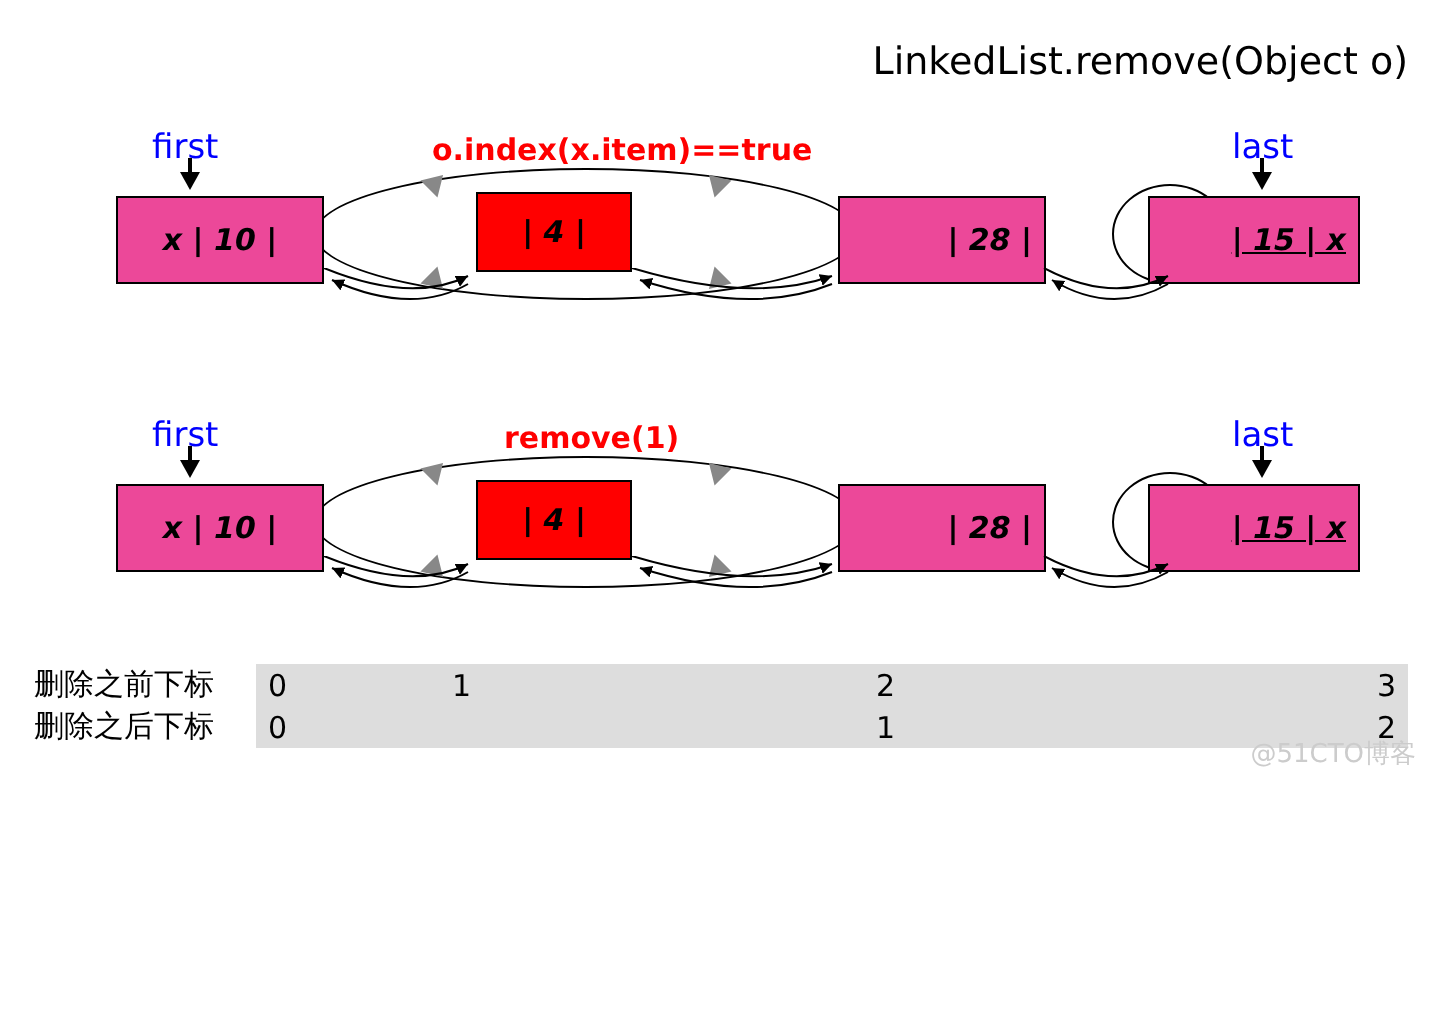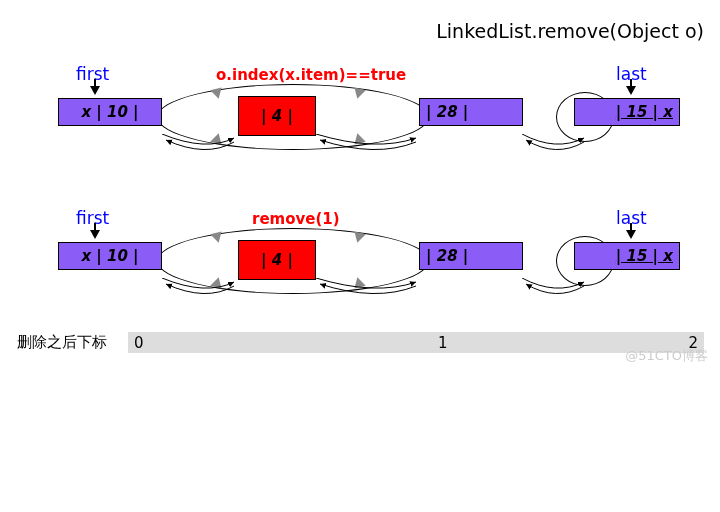--- a/index.html
+++ b/index.html
@@ -69,37 +69,37 @@
     left: 540px;
     top: -6px;
     width: 56px;
     height: 48px;
     background: transparent;
   }
   .node {
     position: absolute;
     top: 0;
     border: 1px solid #000;
-    background: #8b5cf6;
-    height: 28px;
+    background: #ec4899;
+    height: 44px;
     display: flex;
     align-items: center;
     justify-content: center;
     box-sizing: border-box;
   }
   .seg { padding: 0 6px; font-style: italic; font-weight: bold; font-size: 15px; }
   .red-node {
     background: #f00;
     color: #000;
     top: -2px;
     height: 40px;
   }
   .node1 { left: 42px;  width: 104px; }
   .nodeR { left: 222px; width: 78px; }
-  .node3 { left: 403px; width: 104px;  justify-content: flex-start;}
+  .node3 { left: 403px; width: 104px;  justify-content: flex-end;}
   .node4 { left: 558px; width: 106px; justify-content: flex-end; text-decoration: underline;}
   
   svg.links { position: absolute; top: 36px; left: 0; width: 700px; height: 40px; }
   
   .gray-tri {
     position: absolute;
     width: 0; height: 0;
   }
   .gray-tri.tl { top:-12px; left:196px; border-left:6px solid transparent; border-right:6px solid transparent; border-bottom:10px solid #888; transform: rotate(45deg);}
   .gray-tri.tr { top:-12px; left:336px; border-left:6px solid transparent; border-right:6px solid transparent; border-bottom:10px solid #888; transform: rotate(-45deg);}
@@ -219,20 +219,31 @@
       <path d="M300 0 Q360 18 400 4" stroke="#000" fill="none" marker-end="url(#a2)"></path>
       <path d="M400 8 Q360 24 304 6" stroke="#000" fill="none" marker-end="url(#a2)"></path>
       <path d="M506 0 Q540 18 568 4" stroke="#000" fill="none" marker-end="url(#a2)"></path>
       <path d="M568 8 Q540 24 510 6" stroke="#000" fill="none" marker-end="url(#a2)"></path>
     </svg>
   </div>
 </div>
 
 <table class="idx-table">
   <tbody>
+      <tr>
+    <td class="idx-label">删除之前下标</td>
+    <td class="idx-bar">
+      <div class="cells">
+        <div class="cell" style="flex:0 0 80px">0</div>
+        <div class="cell" style="flex:0 0 200px">1</div>
+        <div class="cell" style="flex:0 0 180px">2</div>
+        <div class="cell last" style="flex:1">3</div>
+      </div>
+    </td>
+  </tr>
   <tr>
     <td class="idx-label">删除之后下标</td>
     <td class="idx-bar">
       <div class="cells">
         <div class="cell" style="flex:0 0 80px">0</div>
         <div class="cell" style="flex:0 0 200px"></div>
         <div class="cell" style="flex:0 0 180px">1</div>
         <div class="cell last" style="flex:1">2</div>
       </div>
     </td>

